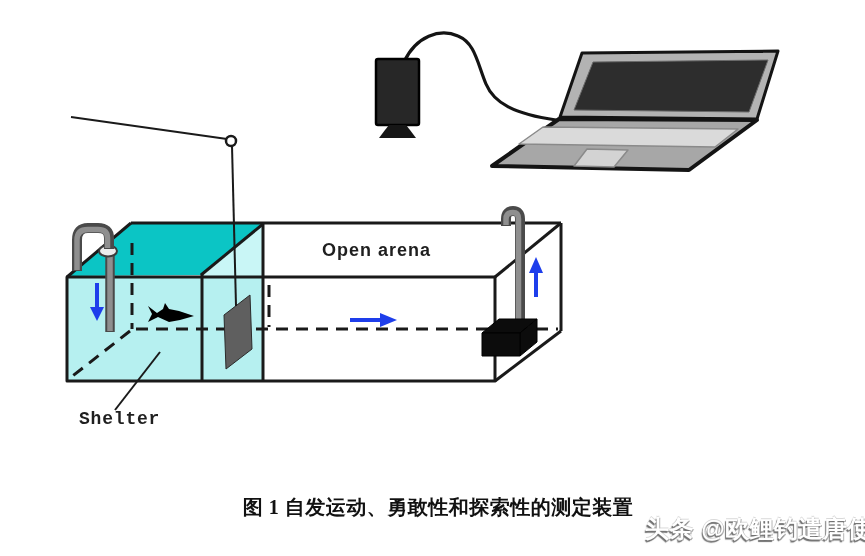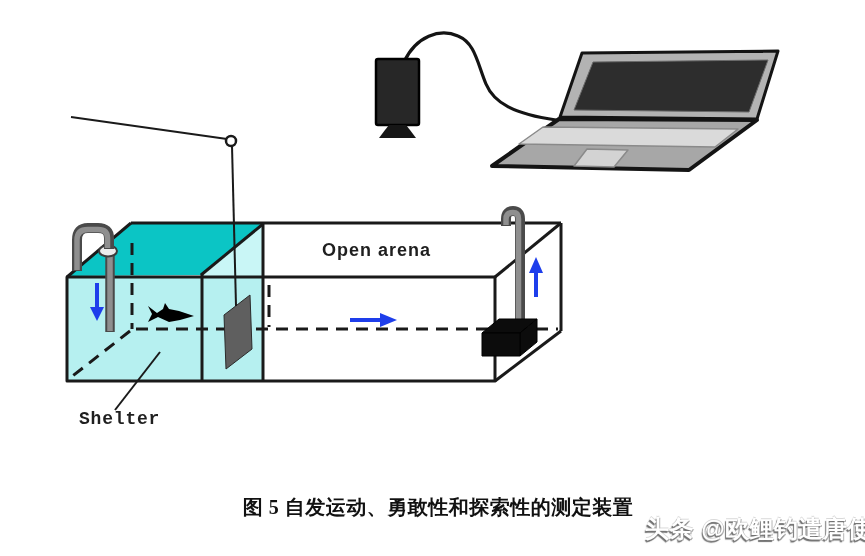--- a/index.html
+++ b/index.html
@@ -113,16 +113,16 @@
       <polygon points="559,119 757,120 689,170 492,166" fill="#a7a7a7" stroke="#141414" stroke-width="4"></polygon>
       <polygon points="543,127 738,129 715,147 519,144" fill="#dadada" stroke="#8a8a8a" stroke-width="1.5"></polygon>
       <polygon points="587,149 628,150 614,167 574,166" fill="#d3d3d3" stroke="#8a8a8a" stroke-width="1.5"></polygon>
     </g>
   </svg>
 
   <div class="label label-open-arena">Open arena</div>
 
   <div class="label label-shelter">Shelter</div>
 
-  <div class="caption">图 5 自发运动、勇敢性和探索性的测定装置</div>
+  <div class="caption">图 1 自发运动、勇敢性和探索性的测定装置</div>
 
   <div class="watermark">头条 @欧鲤钓遣唐使</div>
 </div>
 
 </body></html>

